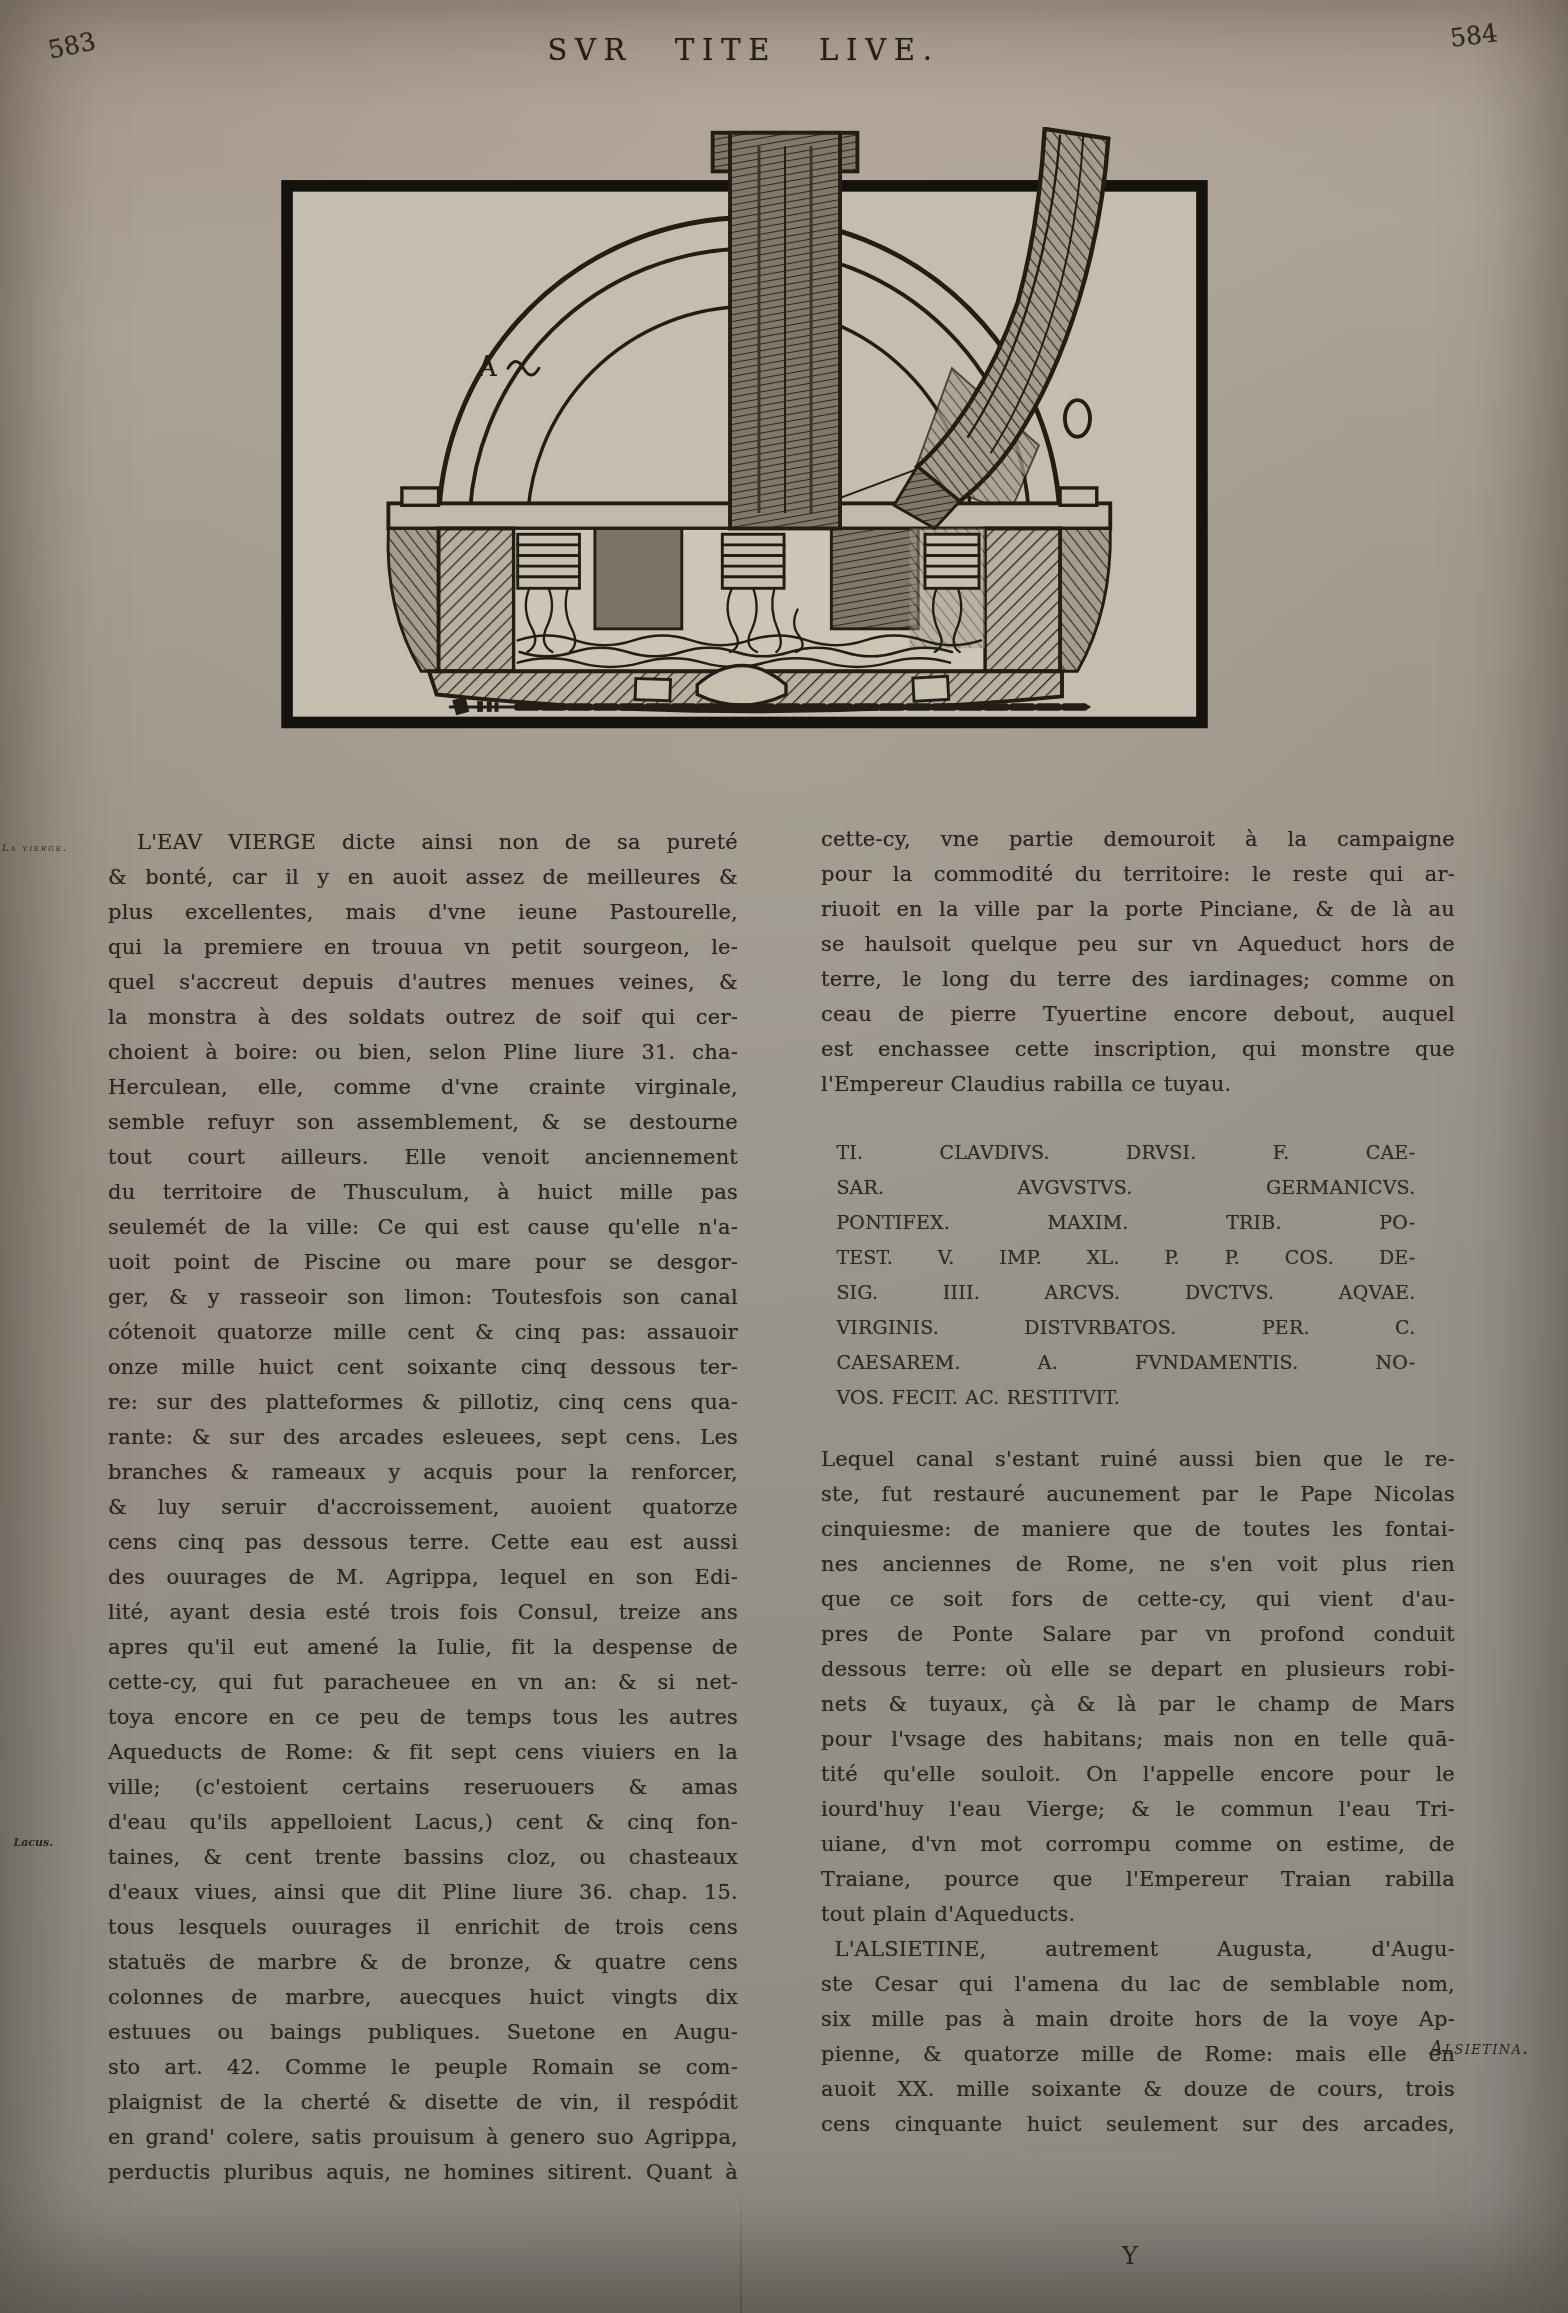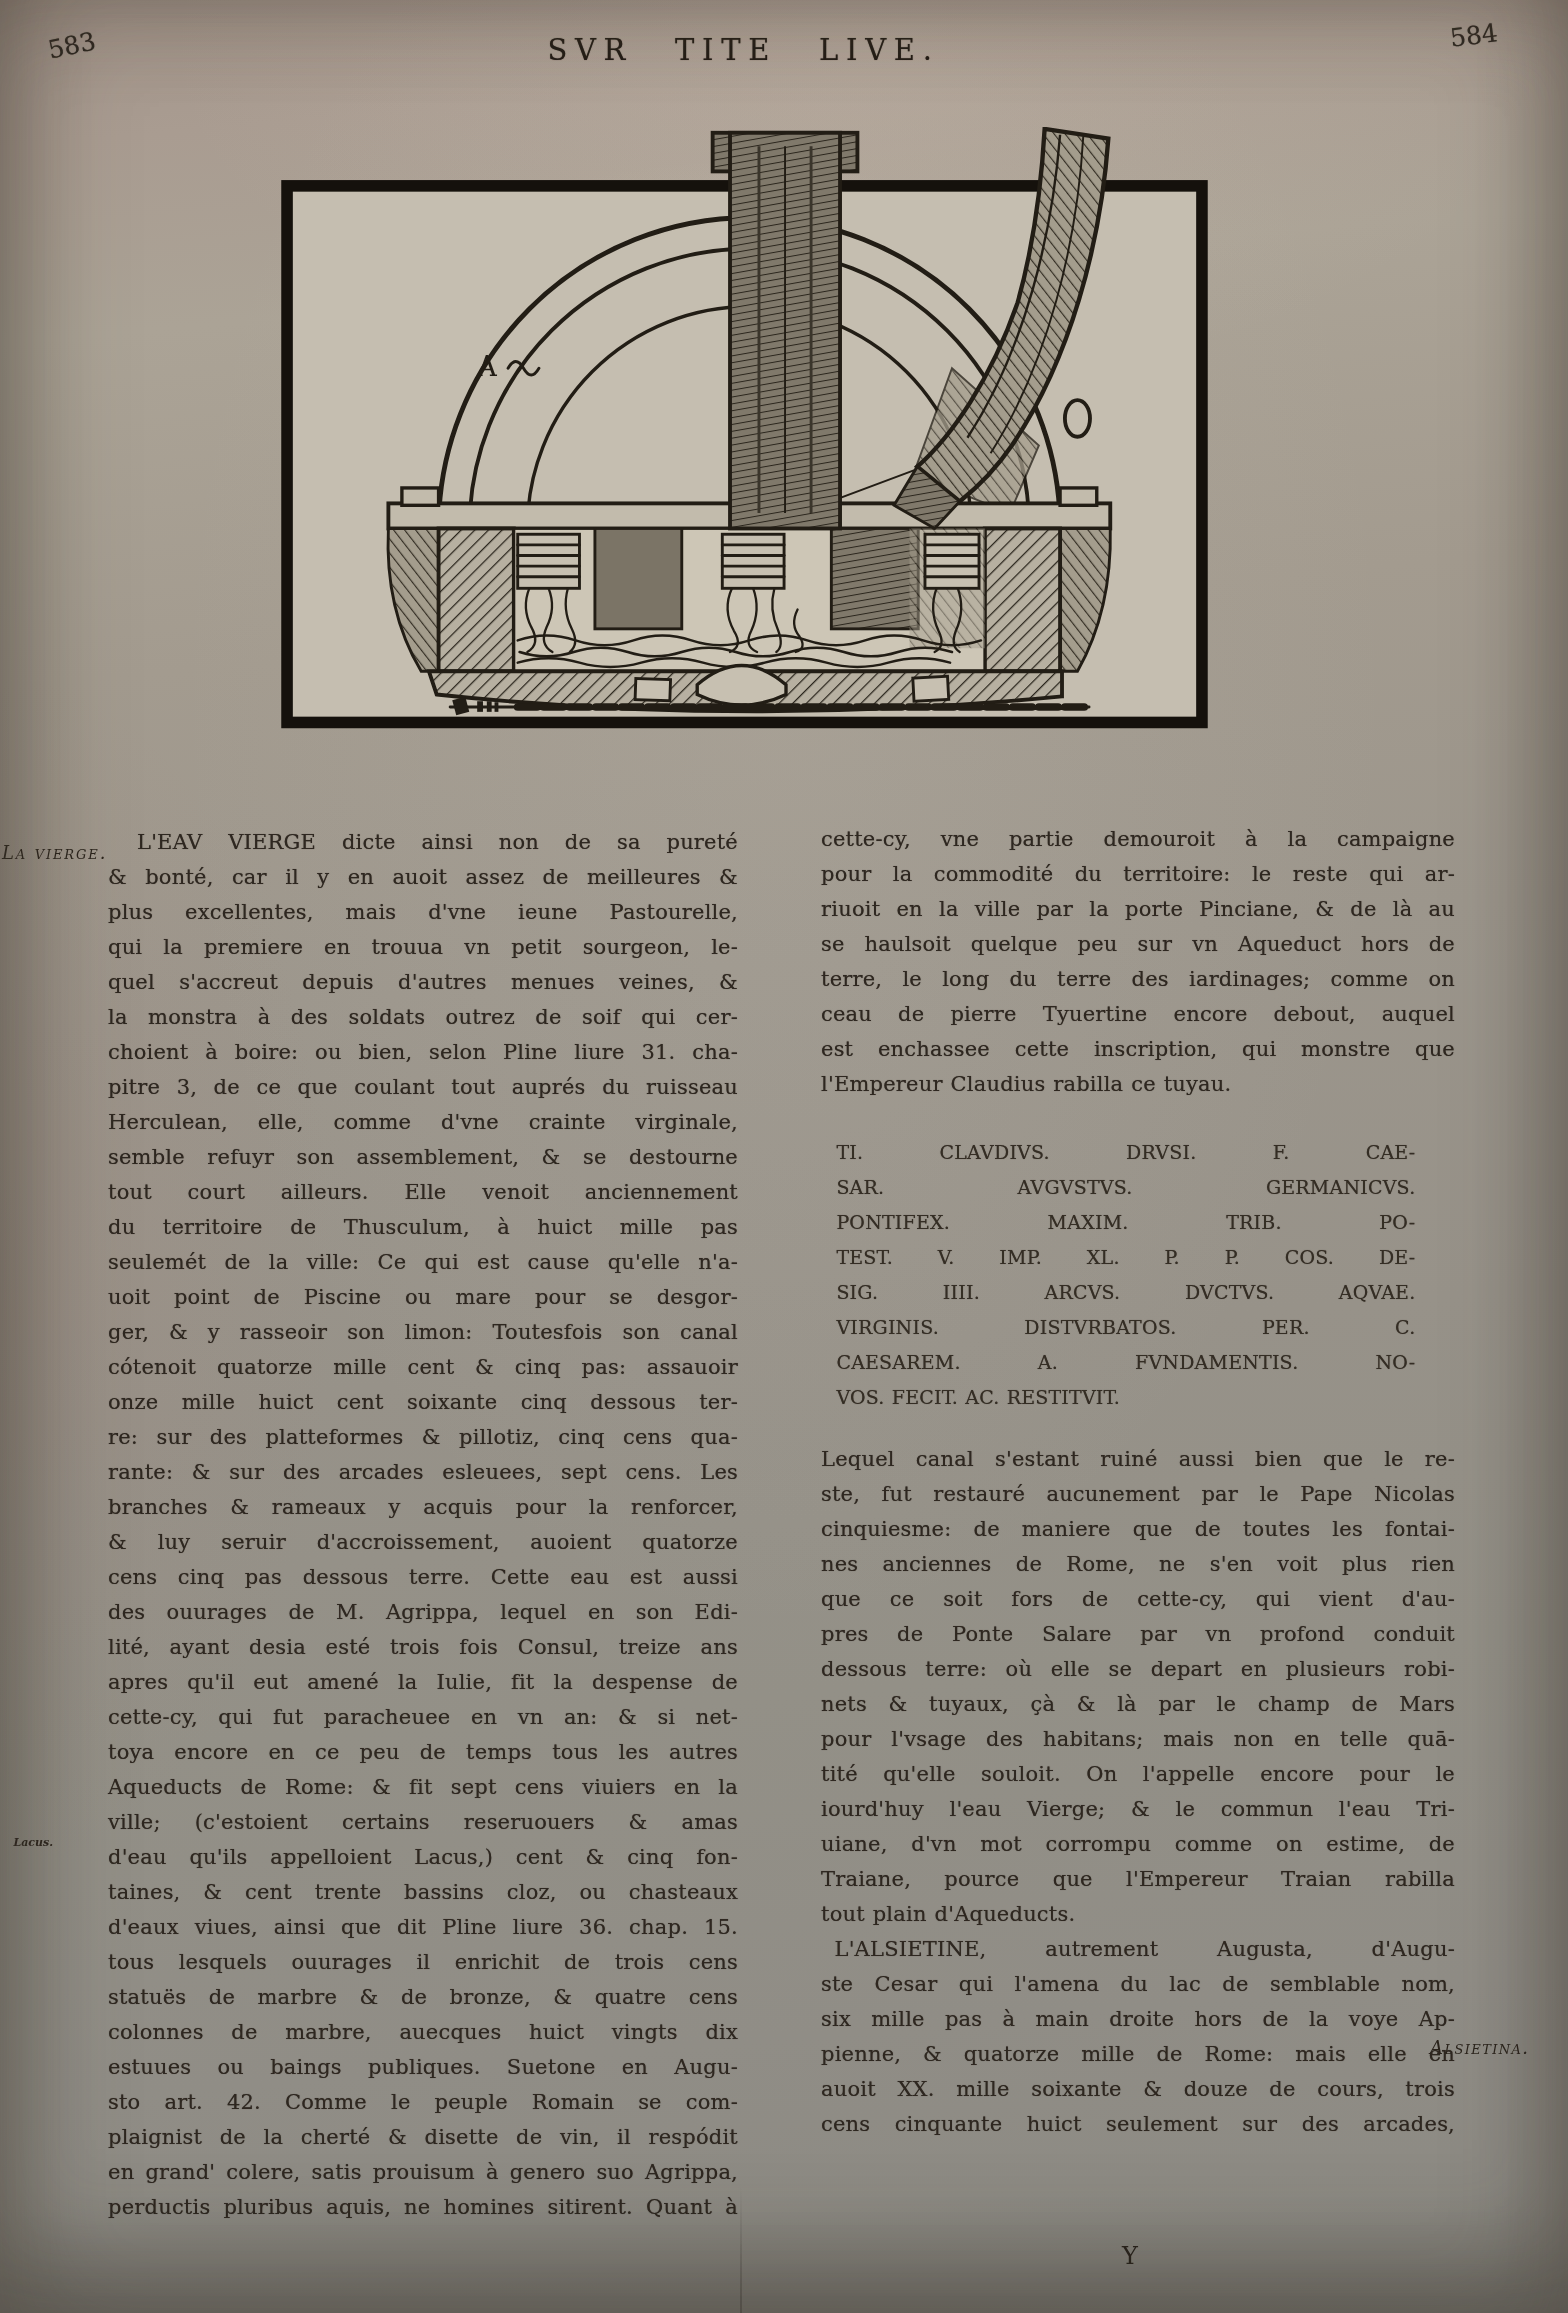--- a/index.html
+++ b/index.html
@@ -29,21 +29,21 @@
     text-shadow:0 0 1px rgba(32,26,19,.6);
   }
   .pageno{position:absolute;font-size:25px;color:#2a241d;text-shadow:0 0 1px rgba(32,26,19,.5);}
   .pageno-left{left:48px;top:31px;transform:rotate(-12deg);}
   .pageno-right{left:1450px;top:21px;transform:rotate(-7deg);}
   
   .woodcut{position:absolute;left:276px;top:127px;width:937px;height:608px;margin:0;}
   .woodcut svg{display:block;width:100%;height:100%;}
   
   .mnote{position:absolute;color:#2b241c;}
-  .mnote-1{left:1.9px;top:842px;font-variant:small-caps;letter-spacing:1.9px;font-size:18px;font-style:italic;}
+  .mnote-1{left:1.9px;top:842px;font-variant:small-caps;letter-spacing:1.9px;font-size:10px;font-style:italic;}
   .mnote-2{left:13.5px;top:1836px;font-style:italic;font-weight:600;font-size:11px;}
   .mnote-3{left:1430px;top:2037px;font-variant:small-caps;letter-spacing:1.4px;font-size:18px;font-style:italic;}
   
   .col{position:absolute;font-size:21px;line-height:35px;}
   .col-left{left:108px;top:825px;width:630px;}
   .col-right{left:821px;top:822px;width:634px;}
   .line{
     text-align:justify;text-align-last:justify;
     letter-spacing:0.2px;word-spacing:1px;
     text-shadow:0 0 0.8px rgba(43,36,28,.65);
@@ -201,21 +201,20 @@
   <div class="mnote mnote-3" data-name="margin-note-alsietina">Alsietina.</div>
 
   <div class="col col-left" data-name="left-text-column">
       <div class="line" data-name="text-line">L'EAV VIERGE dicte ainsi non de sa pureté</div>
       <div class="line" data-name="text-line">&amp; bonté, car il y en auoit assez de meilleures &amp;</div>
       <div class="line" data-name="text-line">plus excellentes, mais d'vne ieune Pastourelle,</div>
       <div class="line" data-name="text-line">qui la premiere en trouua vn petit sourgeon, le-</div>
       <div class="line" data-name="text-line">quel s'accreut depuis d'autres menues veines, &amp;</div>
       <div class="line" data-name="text-line">la monstra à des soldats outrez de soif qui cer-</div>
       <div class="line" data-name="text-line">choient à boire: ou bien, selon Pline liure 31. cha-</div>
-      <div class="line" data-name="text-line">pitre 3, de ce que coulant tout auprés du ruisseau</div>
       <div class="line" data-name="text-line">Herculean, elle, comme d'vne crainte virginale,</div>
       <div class="line" data-name="text-line">semble refuyr son assemblement, &amp; se destourne</div>
       <div class="line" data-name="text-line">tout court ailleurs.  Elle venoit anciennement</div>
       <div class="line" data-name="text-line">du territoire de Thusculum, à huict mille pas</div>
       <div class="line" data-name="text-line">seulemét de la ville: Ce qui est cause qu'elle n'a-</div>
       <div class="line" data-name="text-line">uoit point de Piscine ou mare pour se desgor-</div>
       <div class="line" data-name="text-line">ger, &amp; y rasseoir son limon: Toutesfois son canal</div>
       <div class="line" data-name="text-line">cótenoit quatorze mille cent &amp; cinq pas: assauoir</div>
       <div class="line" data-name="text-line">onze mille huict cent soixante cinq dessous ter-</div>
       <div class="line" data-name="text-line">re: sur des platteformes &amp; pillotiz, cinq cens qua-</div>

